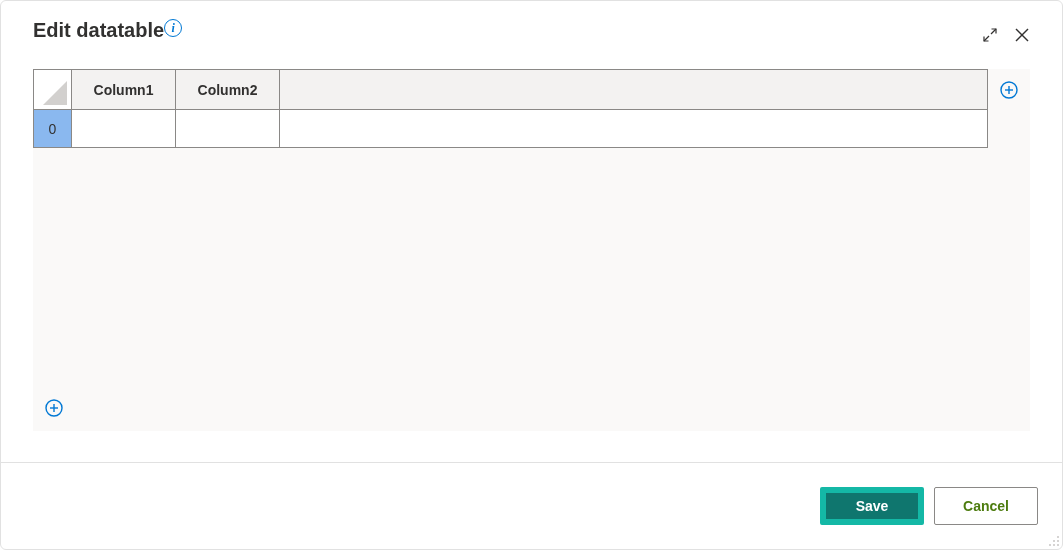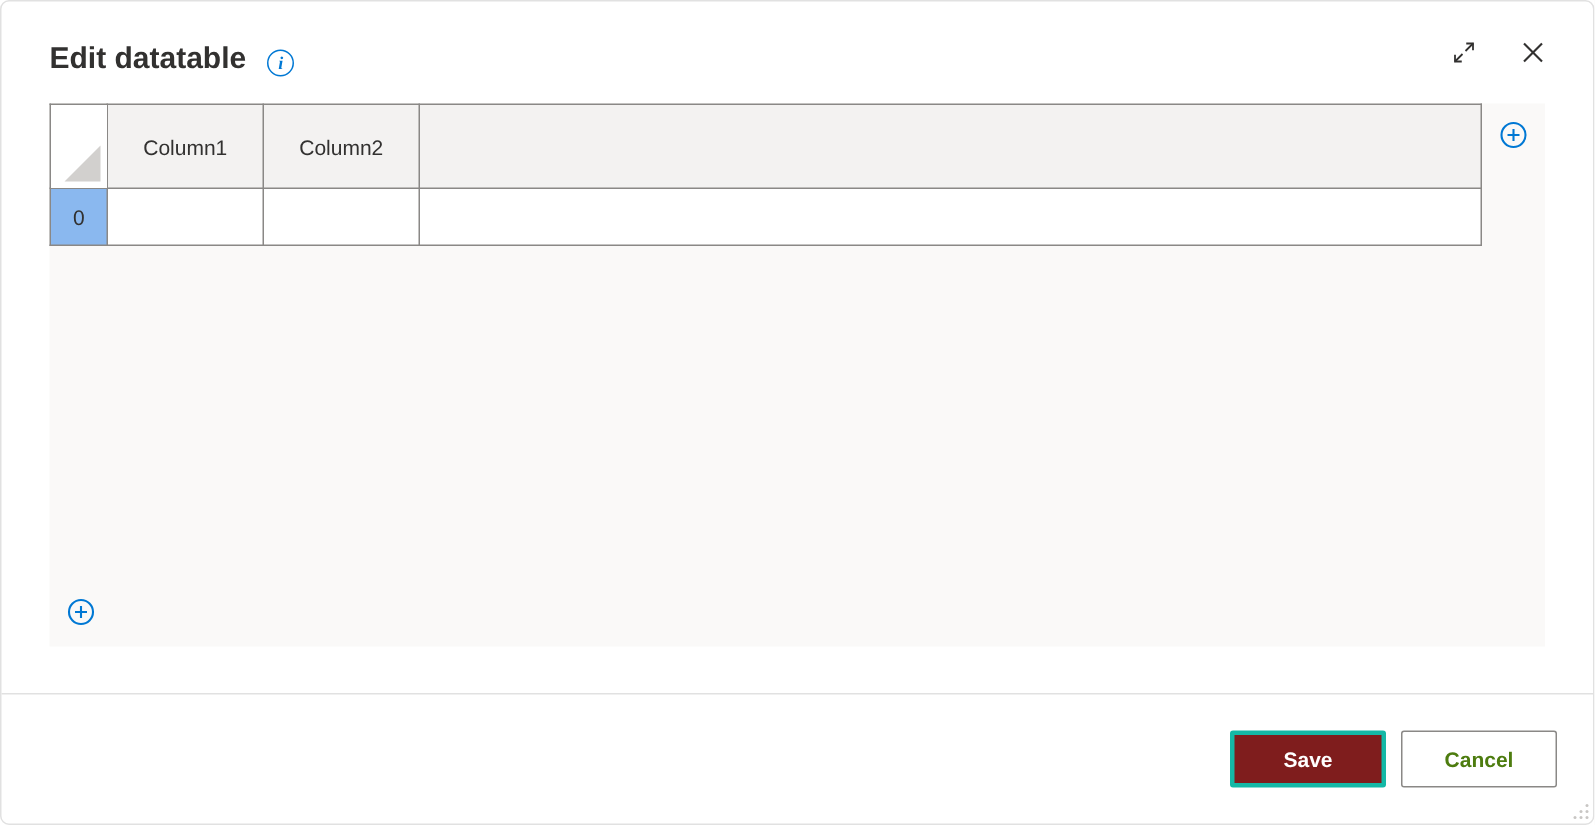--- a/index.html
+++ b/index.html
@@ -18,23 +18,22 @@
       width: 1063px;
       height: 550px;
       border: 1px solid #e1e1e1;
       border-radius: 6px;
       display: flex;
       flex-direction: column;
       background: #ffffff;
     }
     .dialog-header {
       display: flex;
-      align-items: flex-end;
+      align-items: flex-start;
       padding: 18px 24px 8px 32px;
-      gap: 14px;
     }
     .dialog-title {
       font-size: 20px;
       font-weight: 600;
       color: #323130;
     }
     .info-icon {
       width: 18px;
       height: 18px;
       border: 1.5px solid #0078d4;
@@ -85,22 +84,22 @@
       width: calc(100% - 42px);
     }
     th, td {
       border: 1px solid #8a8886;
       font-size: 14px;
       color: #323130;
       text-align: center;
     }
     th {
       background: #f3f2f1;
-      font-weight: 400;
-      height: 56px;
+      font-weight: 700;
+      height: 40px;
     }
     td {
       background: #ffffff;
       height: 38px;
     }
     .corner-cell {
       width: 38px;
       background: #ffffff;
       position: relative;
     }
@@ -155,23 +154,23 @@
     .btn {
       min-width: 104px;
       height: 38px;
       font-size: 14px;
       font-weight: 600;
       border-radius: 2px;
       cursor: pointer;
       font-family: inherit;
     }
     .btn-primary {
-      background: #7f1d1d;
+      background: #0f766e;
       color: #ffffff;
-      border: 3px solid #14b8a6;
+      border: 6px solid #14b8a6;
     }
     .btn-secondary {
       background: #ffffff;
       color: #4d7c0f;
       border: 1px solid #8a8886;
     }
     .resize-grip {
       position: absolute;
       right: 2px;
       bottom: 2px;

